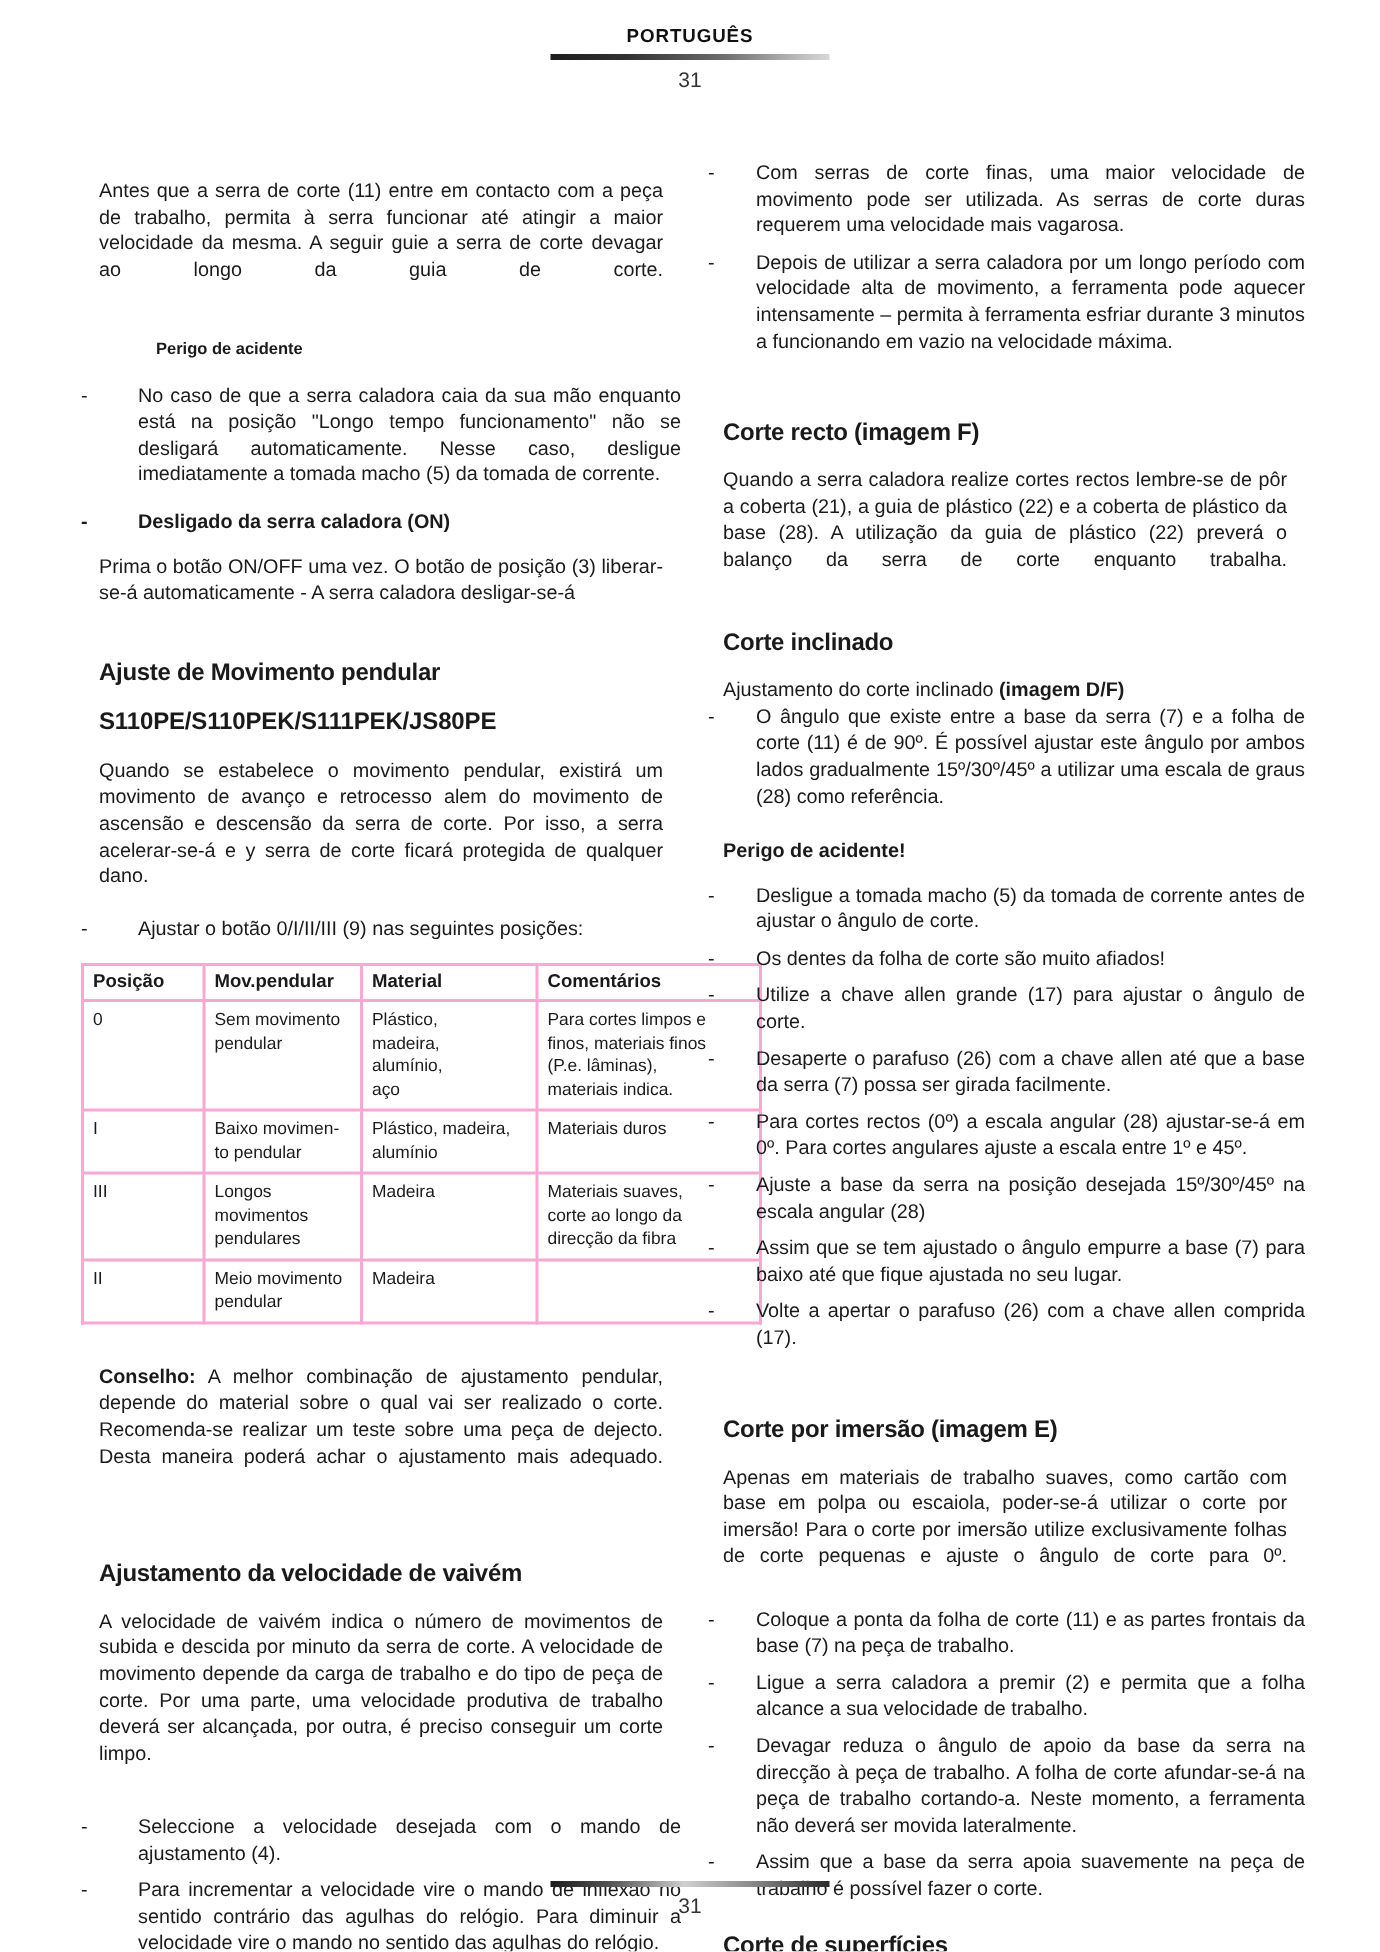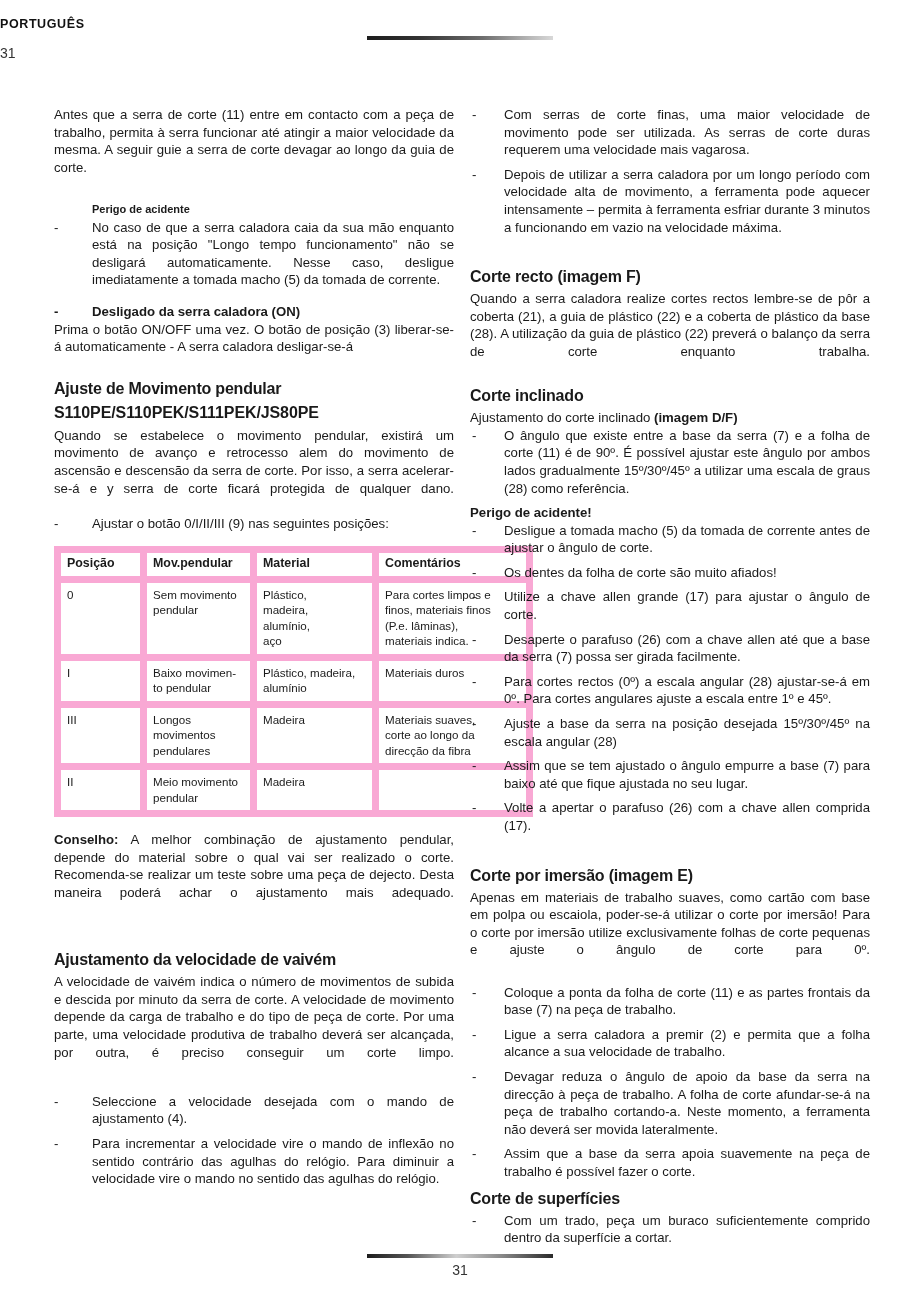--- a/index.html
+++ b/index.html
@@ -22,21 +22,21 @@
     overflow: hidden;
     box-sizing: border-box;
   }
 
   
   .page-header {
     position: absolute;
     left: 0;
     top: 18px;
     width: 920px;
-    text-align: left;
+    text-align: center;
   }
   .header-title {
     font-size: 12.5px;
     font-weight: bold;
     letter-spacing: 0.6px;
     color: #111;
     line-height: 1;
     margin: 0 0 5px 0;
   }
   .header-rule {
@@ -83,21 +83,21 @@
   }
   .col {
     width: 400px;
     box-sizing: border-box;
   }
   .col-left  { margin-left: 54px; }
   .col-right { margin-left: 16px; }
 
   
   p, h2, h3 {
-    margin: 0;
+    margin: 12px;
   }
   .para {
     font-size: 13.2px;
     line-height: 17.6px;
     text-align: justify;
     text-justify: inter-word;
     margin-bottom: 0;
   }
   .gap-s  { height: 7px; }
   .gap-m  { height: 14px; }
@@ -174,21 +174,21 @@
 
   
   .ptable {
     border-collapse: collapse;
     width: 400px;
     table-layout: fixed;
     font-size: 11.6px;
     line-height: 15.5px;
   }
   .ptable th, .ptable td {
-    border: 7px solid #f9a8d4;
+    border: 2px solid #f9a8d4;
     vertical-align: top;
     padding: 4px 5px 5px 6px;
     text-align: left;
   }
   .ptable th {
     font-weight: bold;
     font-size: 12.4px;
     padding-top: 3px;
     padding-bottom: 4px;
     white-space: nowrap;

